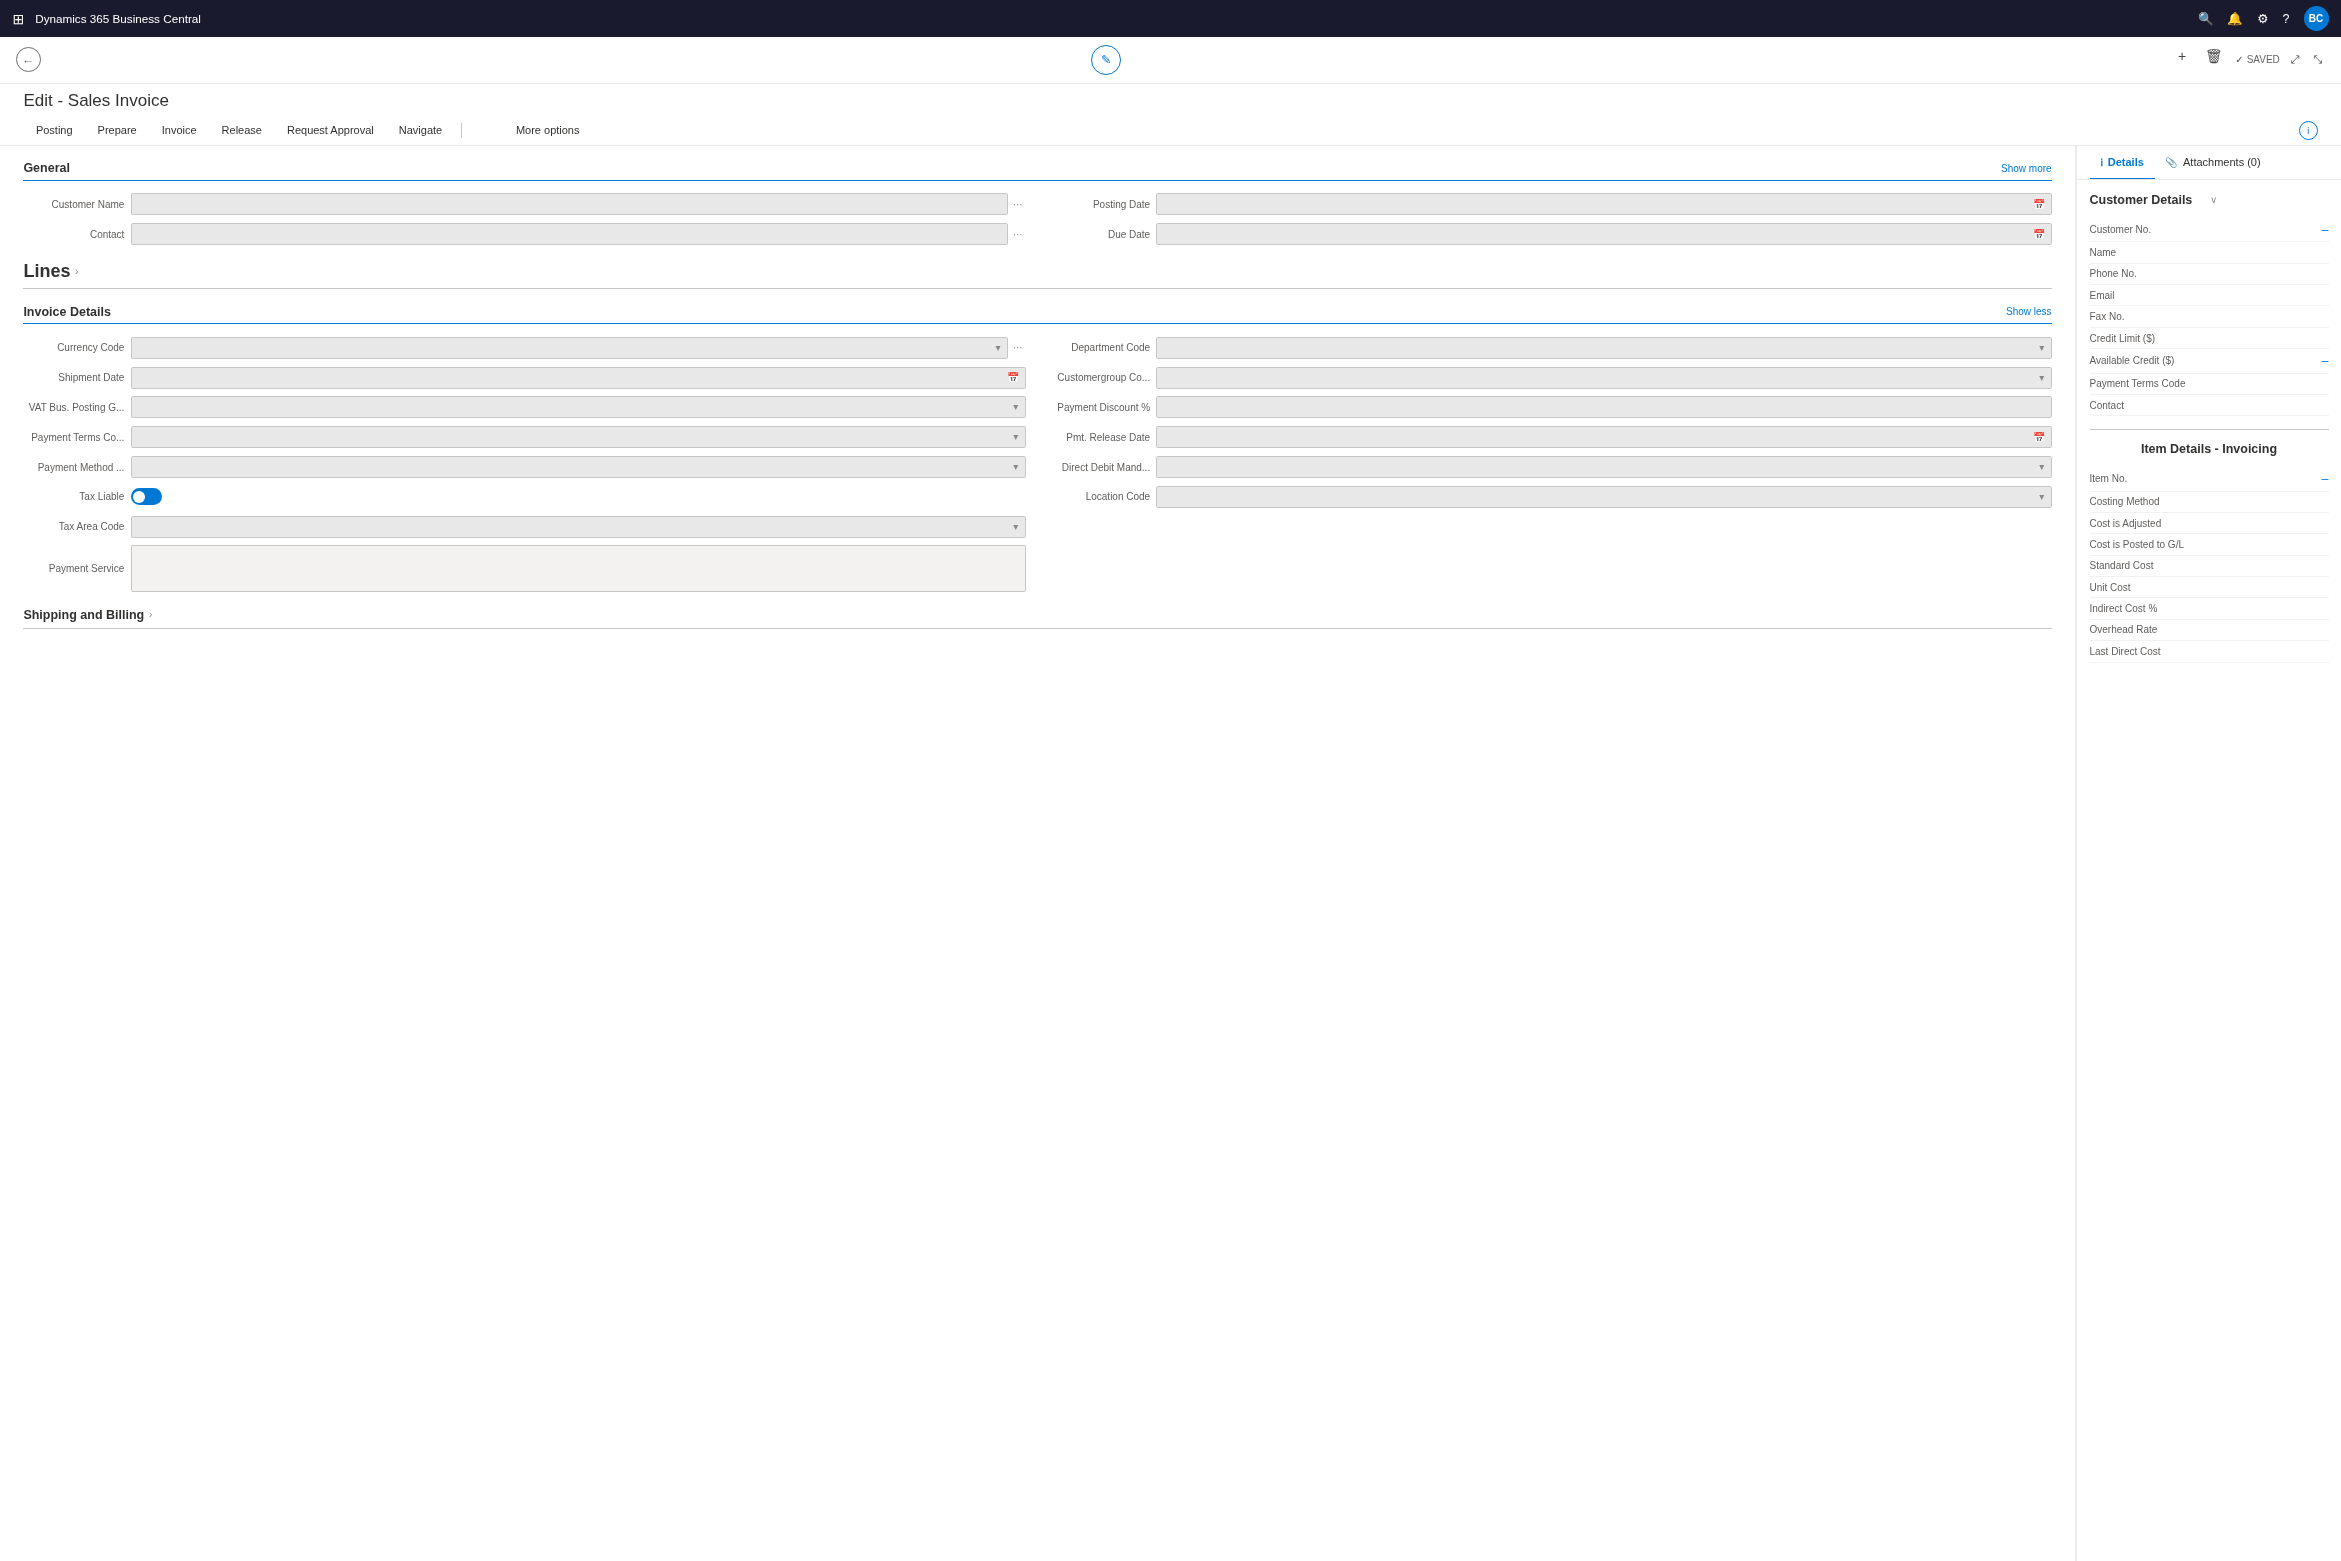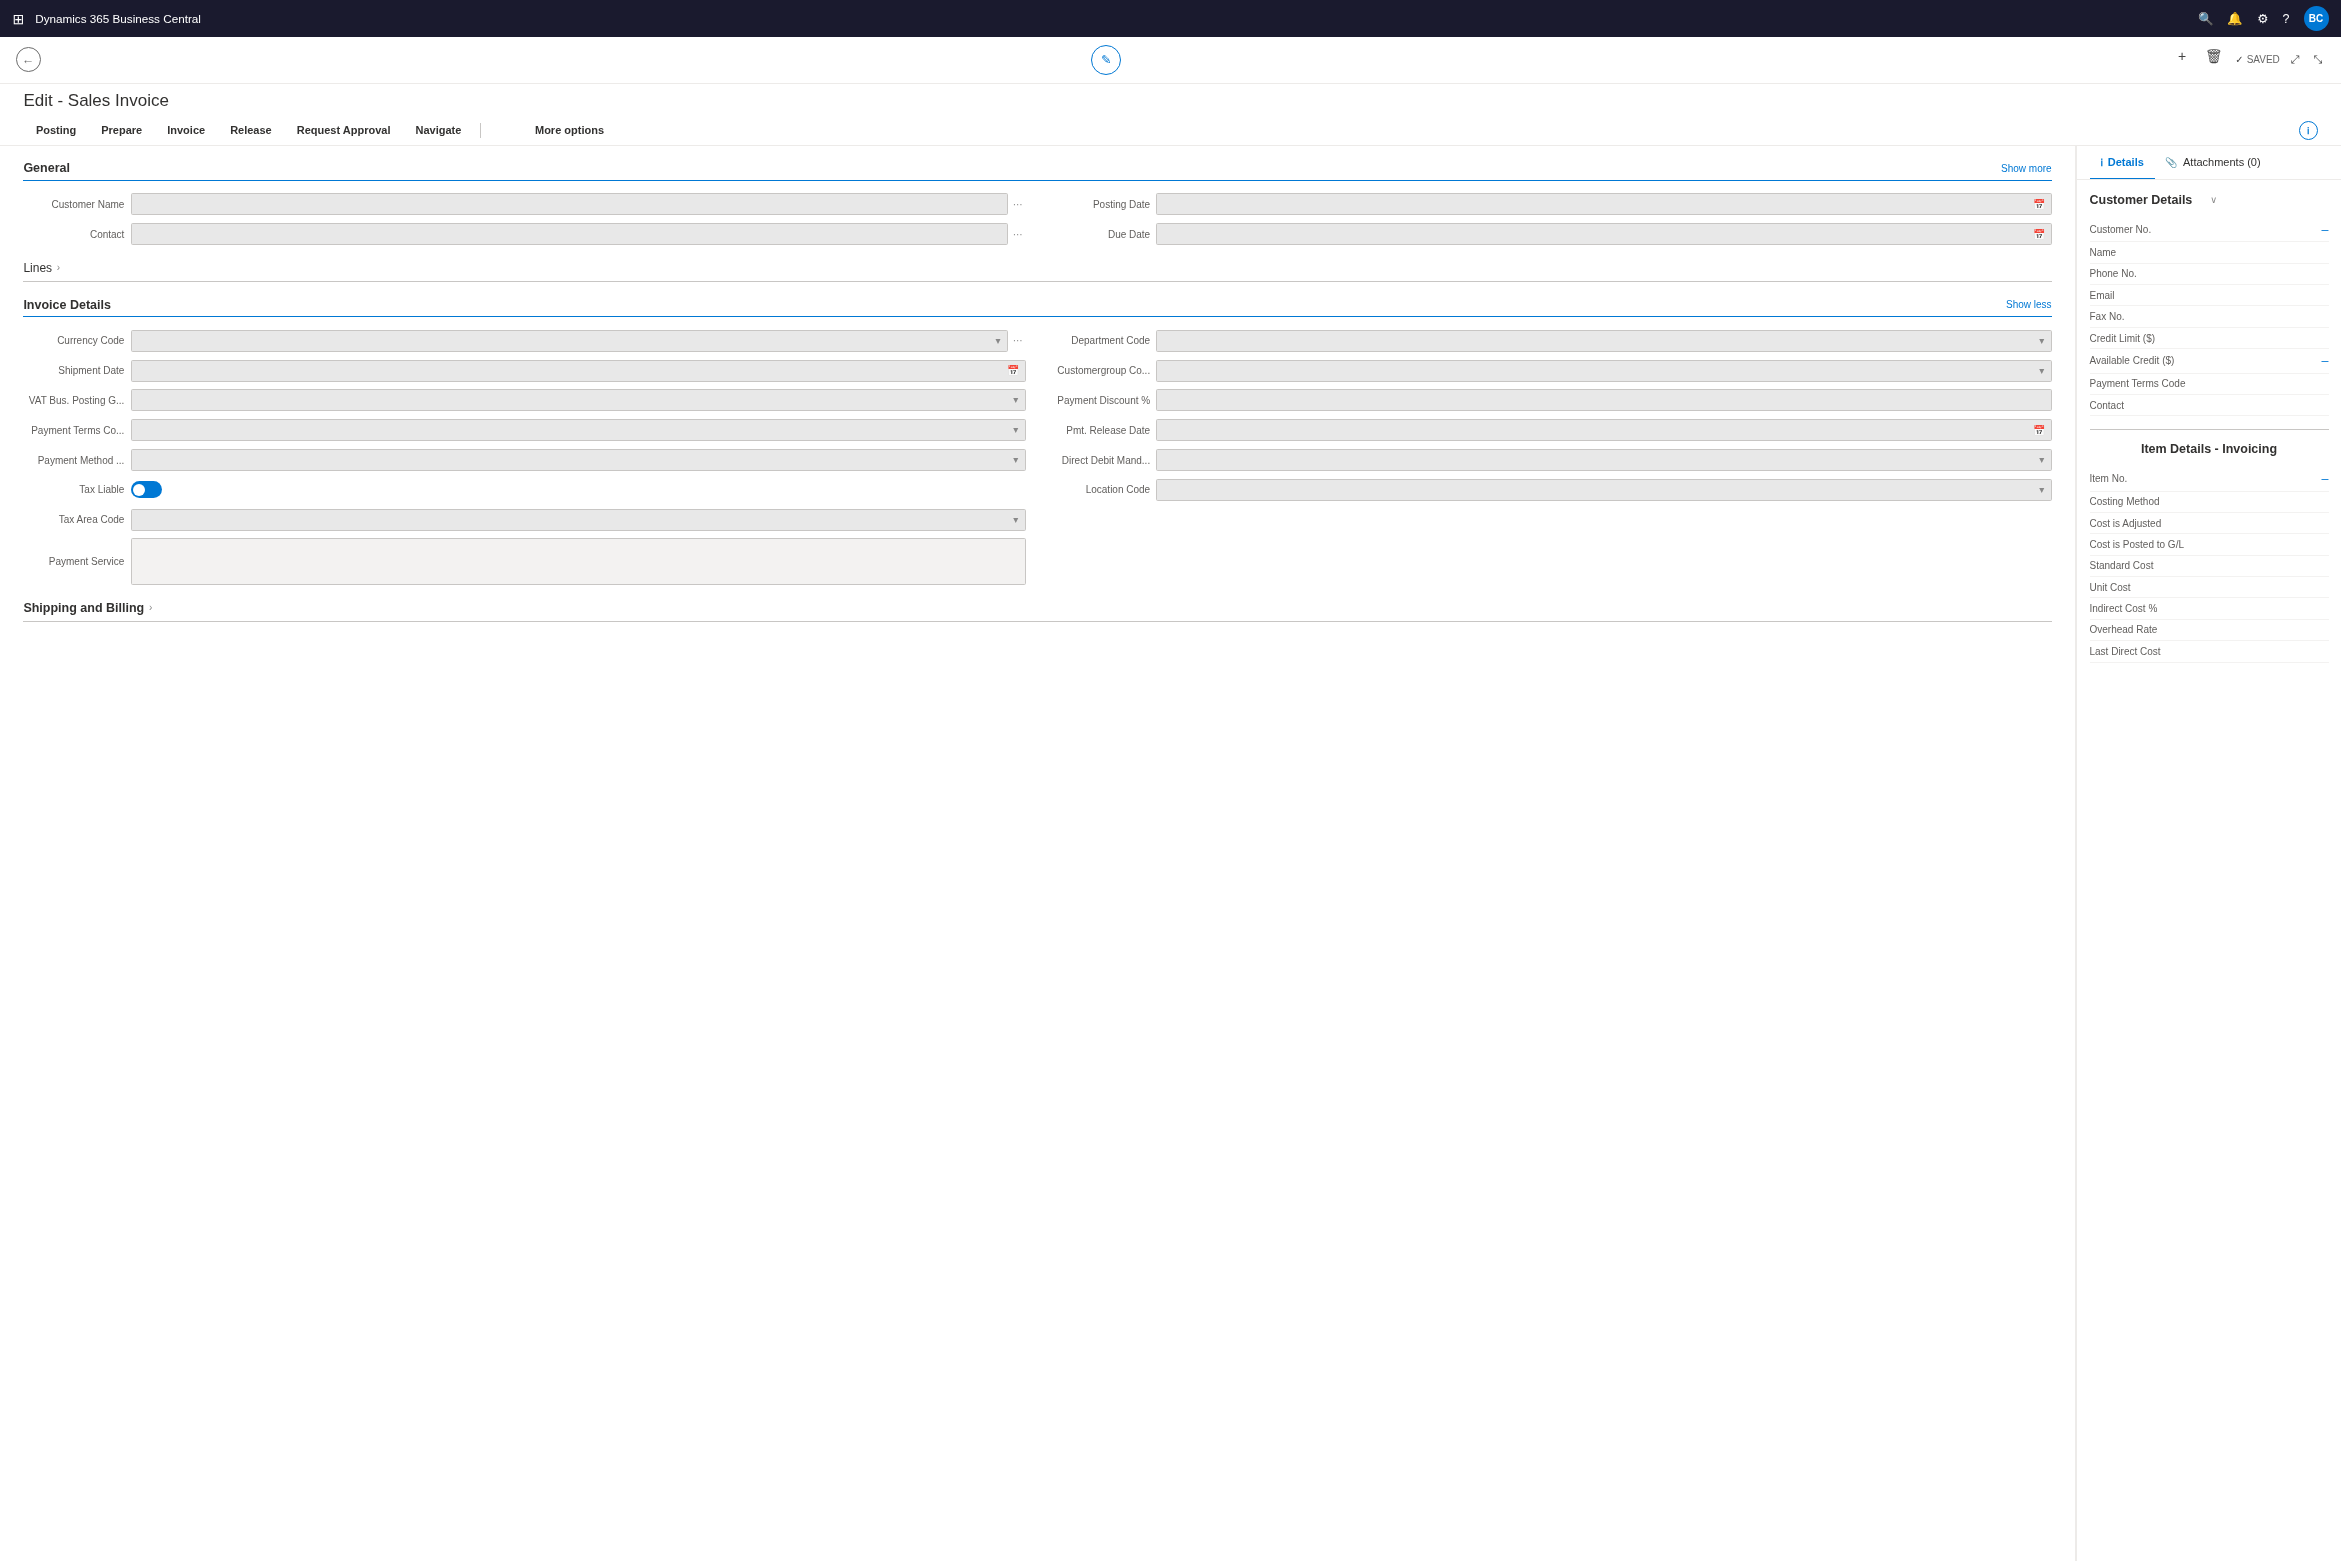--- a/index.html
+++ b/index.html
@@ -57,21 +57,20 @@
     .page-title { font-size: 17px; font-weight: 300; color: #323130; }
 
     
     .nav-tabs {
       background: white;
       display: flex;
       align-items: center;
       padding: 0 23.4px;
       border-bottom: 0.8px solid #edebe9;
       gap: 0;
-      font-weight: bold;
     }
     .nav-tab {
       padding: 7.8px 12.5px;
       font-size: 11px;
       color: #323130;
       cursor: pointer;
       border-bottom: 1.6px solid transparent;
     }
     .nav-divider { width: 0.8px; height: 15.6px; background: #c8c6c4; margin: 0 6.2px; }
     .nav-more { color: #323130; cursor: pointer; padding-left: 48px; }
@@ -149,21 +148,21 @@
 
     
     .lines-section {
       margin-bottom: 15.6px;
     }
     .lines-header {
       display: flex; align-items: center; gap: 4.7px;
       border-bottom: 0.8px solid #c8c6c4;
       padding-bottom: 6.2px;
     }
-    .lines-title { font-size: 12px; font-weight: 400; }
+    .lines-title { font-size: 18px; font-weight: 700; }
     .lines-arrow { color: #888; font-size: 10px; }
 
     
     .shipping-header {
       display: flex; align-items: center; gap: 4.7px;
       border-bottom: 0.8px solid #c8c6c4;
       padding-bottom: 6.2px; margin-top: 15.6px;
     }
     .shipping-title { font-size: 12.5px; font-weight: 600; }
 

